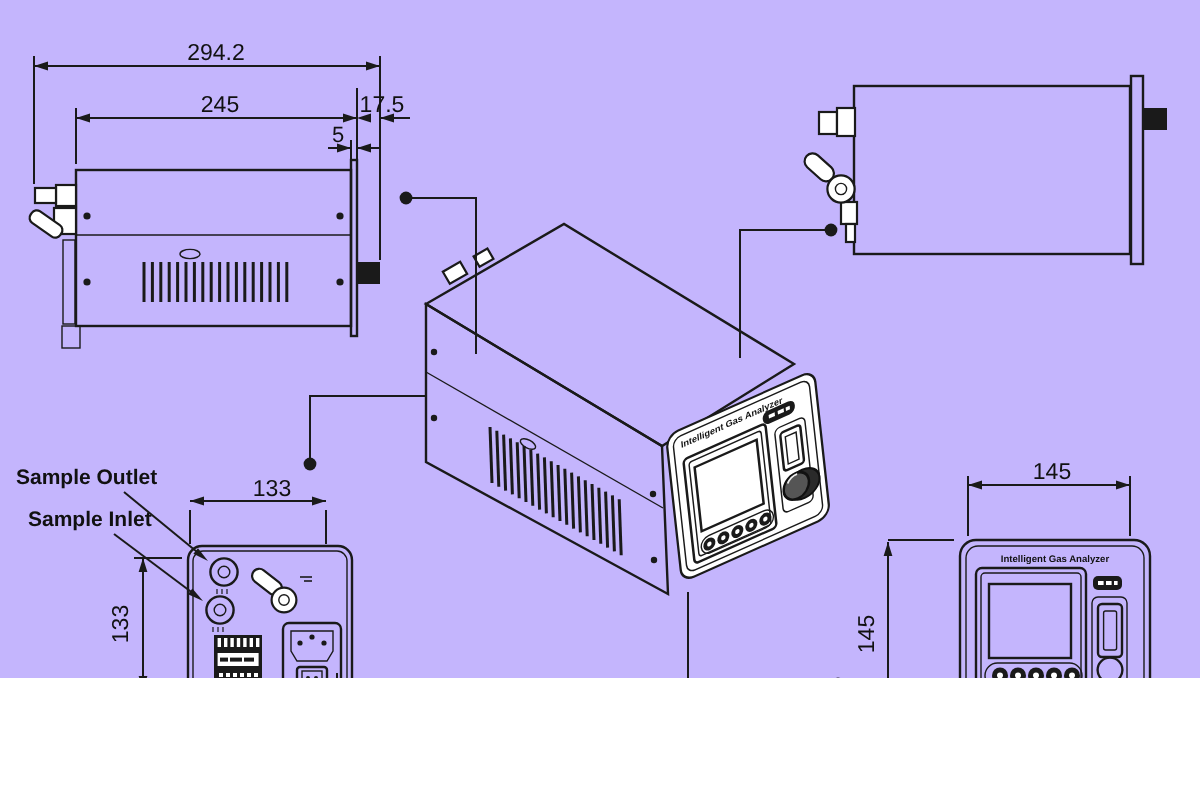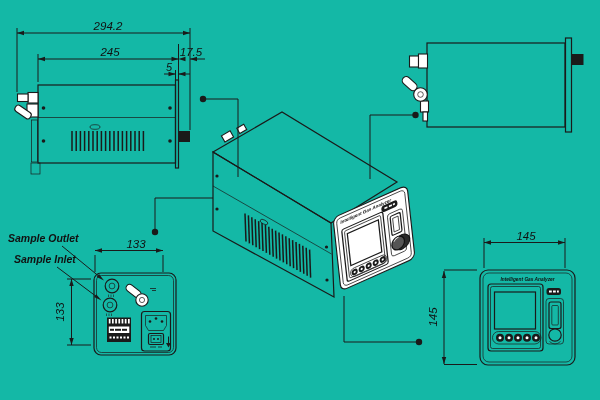--- a/index.html
+++ b/index.html
@@ -1,16 +1,16 @@
 <!DOCTYPE html>
 <html><head>
 <meta charset="utf-8">
 <style>
   html,body{margin:0;padding:0;background:#fff;}
-  #stage{width:600px;height:400px;position:relative;background:#14b8a6;overflow:hidden;font-style:italic;}
+  #stage{width:600px;height:339px;position:relative;background:#c4b5fd;overflow:hidden;}
   svg{display:block;}
   text{font-family:"Liberation Sans", sans-serif;fill:#111;}
   .dim-text{font-size:11.5px;}
   .dim-text-sm{font-size:11px;}
   .label-text{font-size:10.5px;font-weight:bold;}
   .panel-title{font-size:4.8px;font-weight:bold;}
   .iso-title{font-size:4.5px;font-weight:bold;}
   .ln{stroke:#1a1a1a;fill:none;stroke-width:1.2;}
   .ln-thin{stroke:#1a1a1a;fill:none;stroke-width:0.7;}
   .ln-dim{stroke:#1a1a1a;fill:none;stroke-width:1;}

